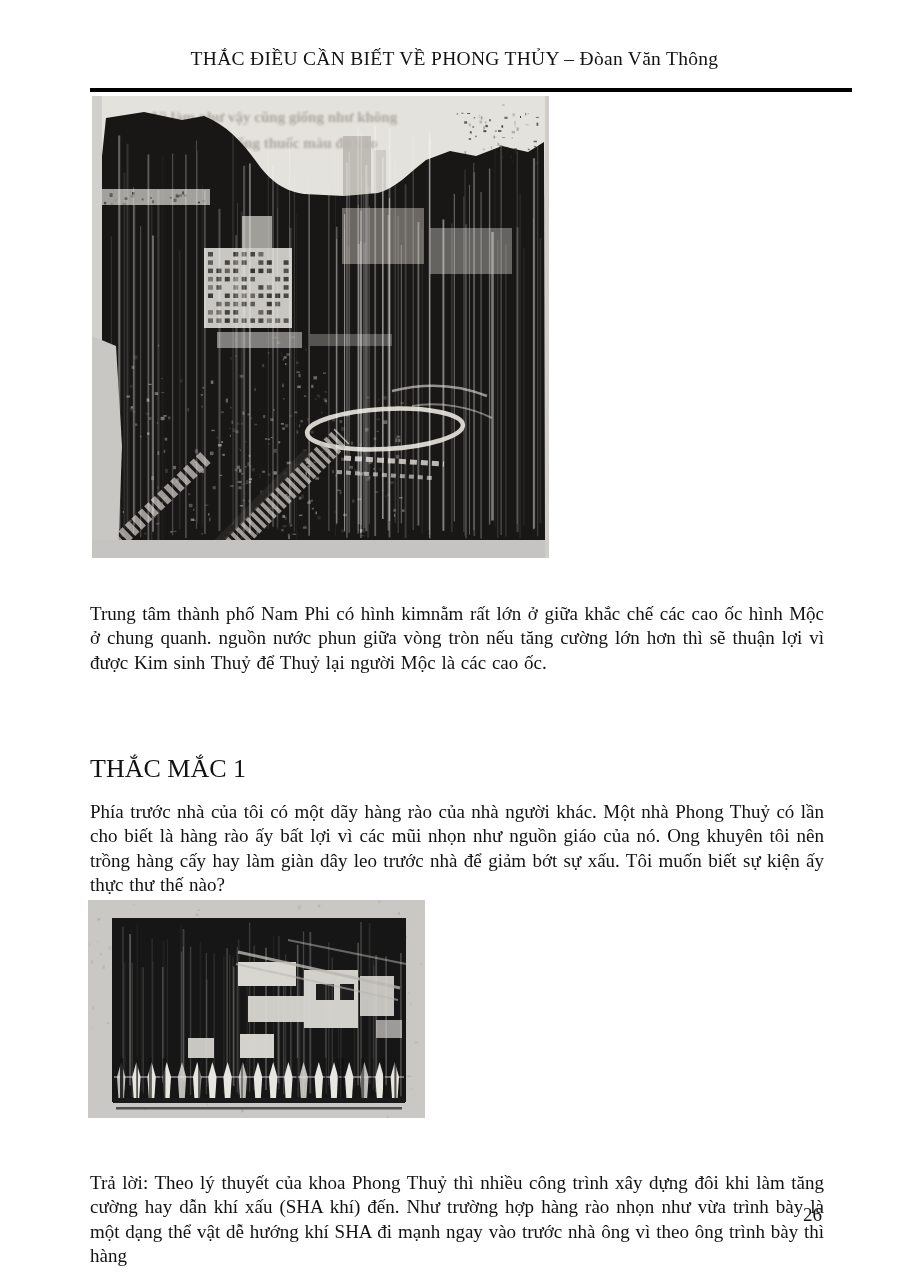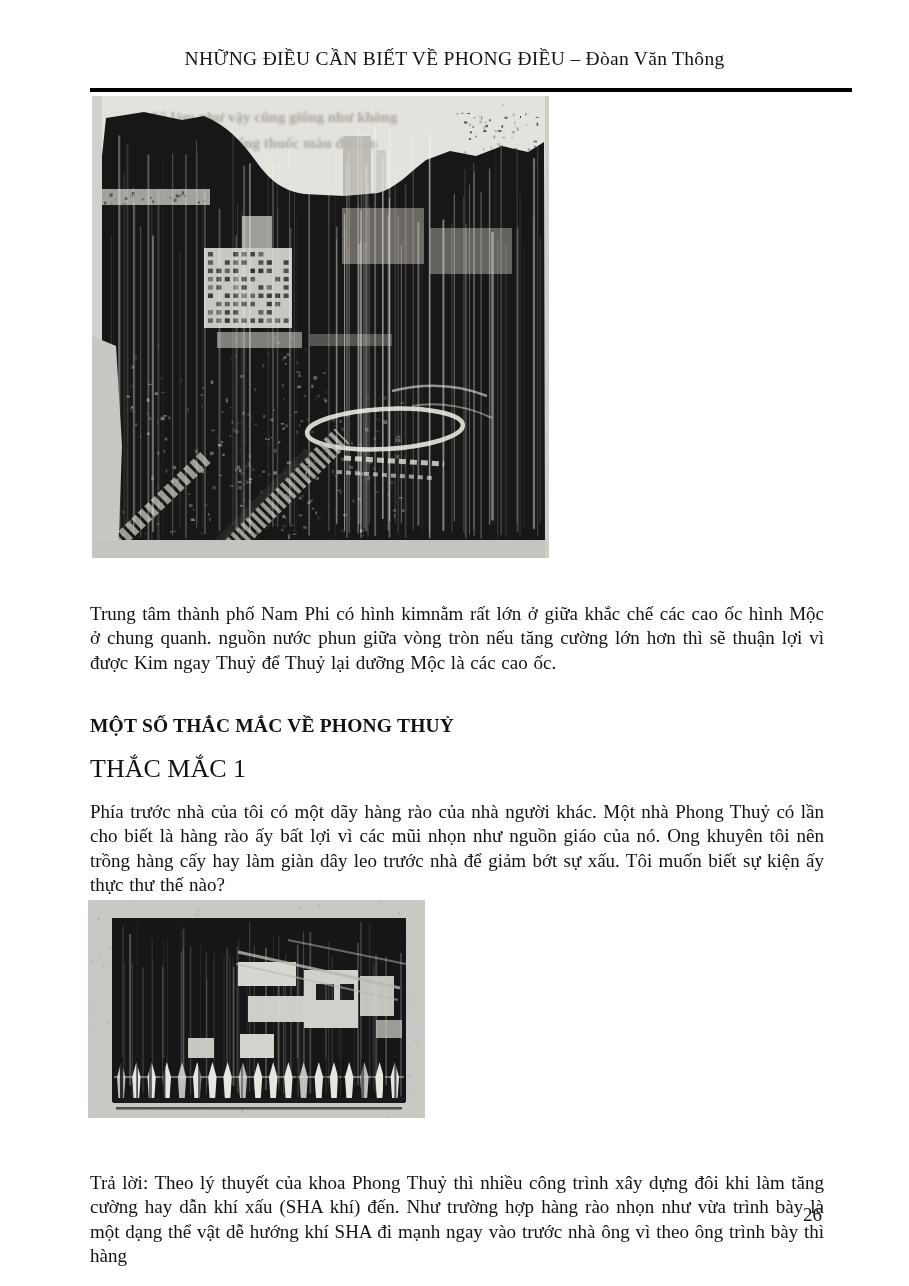--- a/index.html
+++ b/index.html
@@ -32,21 +32,21 @@
     top:1204px;left:90px;width:732px;text-align:right;font-size:19px;
   }
   figure{margin:0;}
   svg{display:block;}
 </style>
 </head>
 <body>
 
 <div id="page">
 
-  <div id="header-title" class="abs">NHỮNG ĐIỀU CẦN BIẾT VỀ PHONG ĐIỀU – Đòan Văn Thông</div>
+  <div id="header-title" class="abs">THẮC ĐIỀU CẦN BIẾT VỀ PHONG THỦY – Đòan Văn Thông</div>
 
   <div id="header-rule" class="abs"></div>
 
   <figure id="photo-city" class="abs">
     <svg width="457" height="462" viewBox="0 0 457 462">
       <defs>
         <filter id="blur1">
             <feGaussianBlur stdDeviation="1.1"></feGaussianBlur>
           </filter>
       </defs>
@@ -621,23 +621,22 @@
           <line x1="41.4" x2="41.4" y1="91.4" y2="438.3" stroke="#e8e6e2" stroke-width="0.9" opacity="0.36"></line>
         </g>
 
       <rect x="0" y="0" width="10" height="462" fill="#d2d0cc"></rect>
       <polygon points="0,240 24,250 30,350 26,462 0,462" fill="#c9c7c3"></polygon>
       <rect x="0" y="444" width="457" height="18" fill="#c6c4c0"></rect>
       <rect x="453" y="0" width="4" height="462" fill="#cfcdc9"></rect>
     </svg>
   </figure>
 
-  <p id="caption-photo1" class="abs body-par">Trung tâm thành phố Nam Phi có hình kimnằm rất lớn ở giữa khắc chế các cao ốc hình Mộc ở chung quanh. nguồn nước phun giữa vòng tròn nếu tăng cường lớn hơn thì sẽ thuận lợi vì được Kim ngay Thuỷ để Thuỷ lại dưỡng Mộc là các cao ốc.</p>
-
-  <h2 id="section-heading" class="abs">MỘT SỐ THẮC MẮC VỀ PHONG THUỶ</h2>
+  <p id="caption-photo1" class="abs body-par">Trung tâm thành phố Nam Phi có hình kimnằm rất lớn ở giữa khắc chế các cao ốc hình Mộc ở chung quanh. nguồn nước phun giữa vòng tròn nếu tăng cường lớn hơn thì sẽ thuận lợi vì được Kim sinh Thuỷ để Thuỷ lại người Mộc là các cao ốc.</p>
+
 
   <div id="question-heading" class="abs">THẮC MẮC 1</div>
 
   <p id="question-par" class="abs body-par">Phía trước nhà của tôi có một dãy hàng rào của nhà người khác. Một nhà Phong Thuỷ có lần cho biết là hàng rào ấy bất lợi vì các mũi nhọn như nguồn giáo của nó. Ong khuyên tôi nên trồng hàng cấy hay làm giàn dây leo trước nhà để giảm bớt sự xấu. Tôi muốn biết sự kiện ấy thực thư thế nào?</p>
 
   <figure id="photo-fence" class="abs">
     <svg width="337" height="218" viewBox="0 0 337 218">
 
       <rect x="0" y="0" width="337" height="218" fill="#cac8c4"></rect>
       <g id="p2-border">

